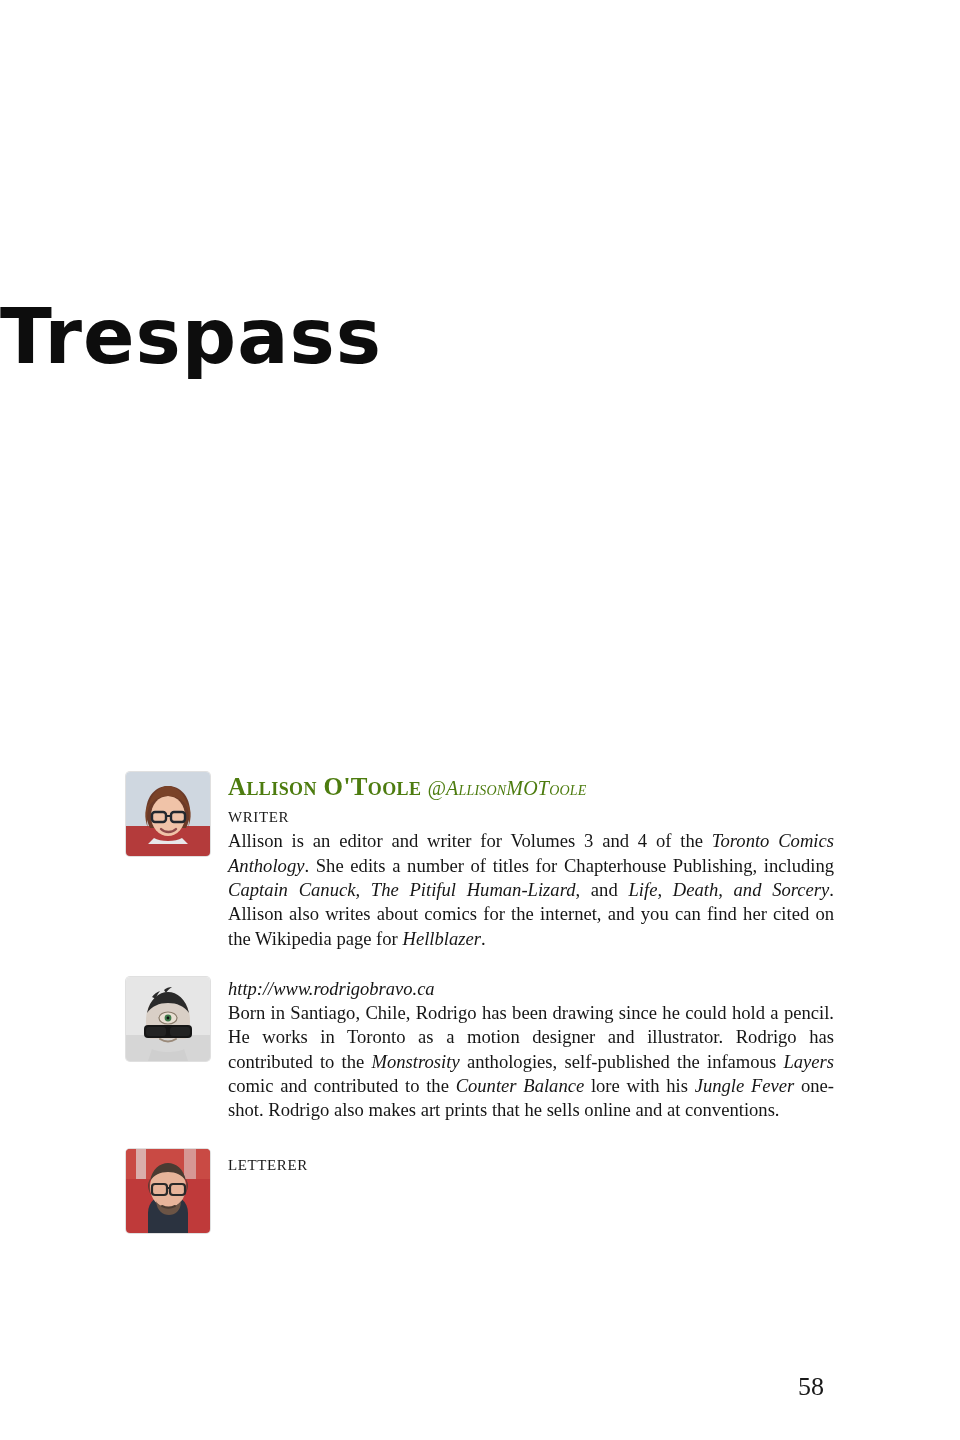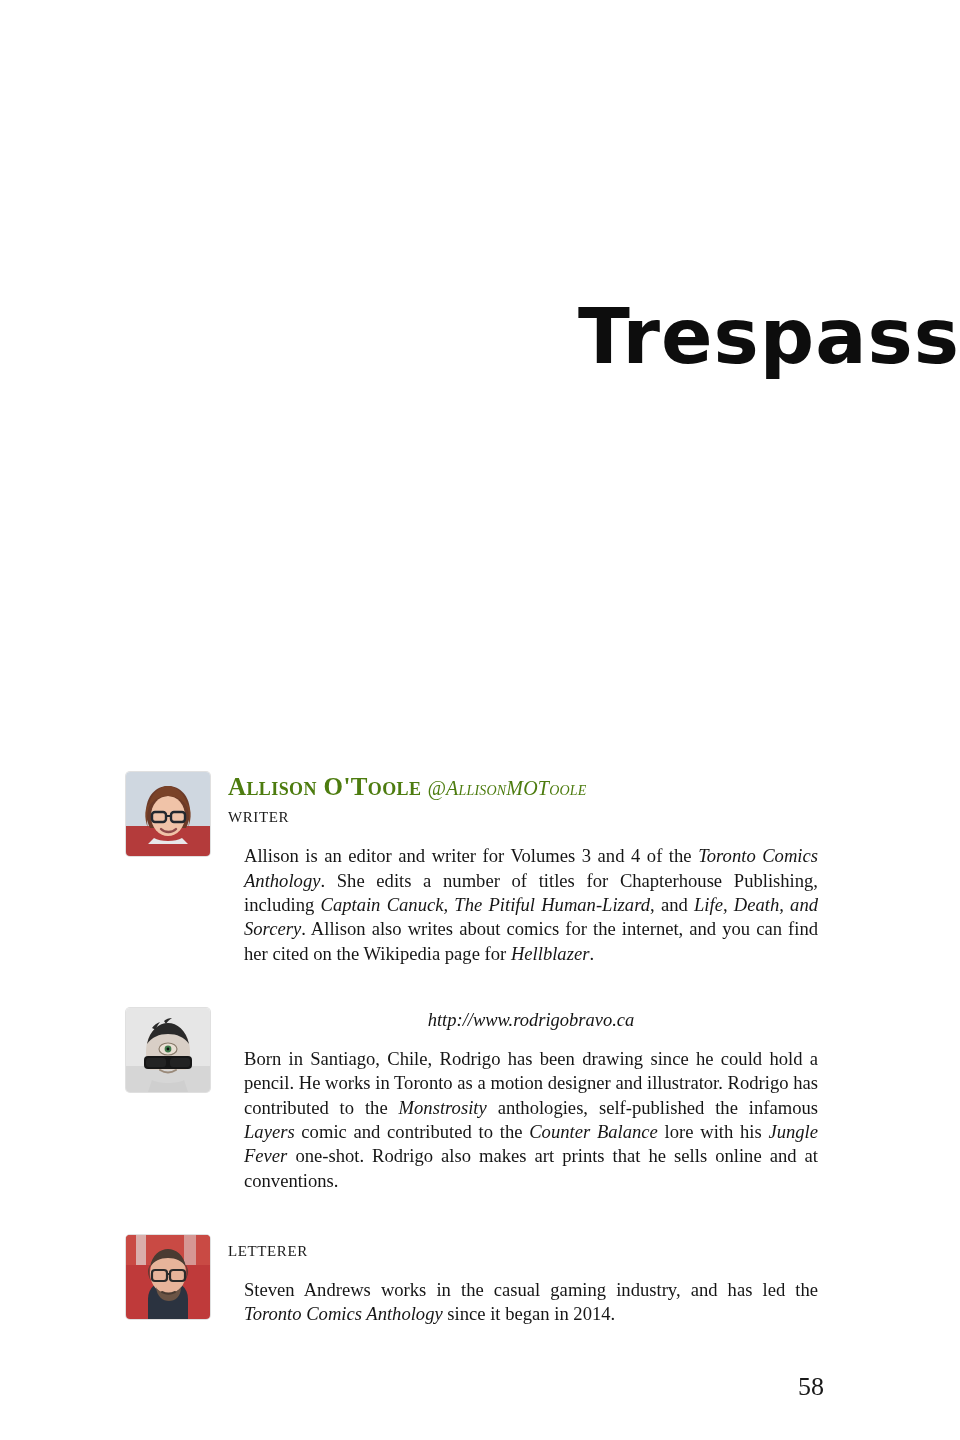--- a/index.html
+++ b/index.html
@@ -19,21 +19,21 @@
   .page {
     position: absolute;
     inset: 0;
   }
 
   .title {
     position: absolute;
     left: 0;
     right: 0;
     top: 292px;
-    text-align: right;
+    text-align: left;
     font-family: "DejaVu Sans", sans-serif;
     font-weight: 700;
     font-size: 76px;
     letter-spacing: 1px;
     color: #0d0d0d;
   }
 
   .contributors {
     position: absolute;
     left: 126px;
@@ -92,28 +92,27 @@
     letter-spacing: 0.6px;
     color: #1a1a1a;
     margin: 0 0 1px 0;
   }
 
   .bio-url {
     font-style: italic;
     font-size: 18.5px;
     color: #141414;
     margin: 0 0 1px 0;
-    text-align: center;
   }
 
   .bio-text {
     font-size: 18.6px;
     line-height: 1.31;
     text-align: justify;
-    margin: 16px;
+    margin: 0;
     color: #161616;
     hyphens: auto;
   }
   .bio-text i { font-style: italic; }
 
   .page-number {
     position: absolute;
     right: 136px;
     top: 1372px;
     font-family: "Liberation Serif", serif;
@@ -193,21 +192,20 @@
           <path d="M24 30c-1 6-1 12 1 16-3-5-4-11-1-16zM60 30c1 6 1 12-1 16 3-5 4-11 1-16z" fill="#4a3b32"></path>
           <rect x="26" y="35" width="15" height="11" rx="3" fill="none" stroke="#2a2a2a" stroke-width="2.2"></rect>
           <rect x="44" y="35" width="15" height="11" rx="3" fill="none" stroke="#2a2a2a" stroke-width="2.2"></rect>
           <line x1="41" y1="39" x2="44" y2="39" stroke="#2a2a2a" stroke-width="2"></line>
           <path d="M30 52c4 8 20 8 25 0 0 10-6 14-12 14s-12-4-13-14z" fill="#6b5445"></path>
           <path d="M36 57c4 2 9 2 13 0" fill="none" stroke="#4a3b32" stroke-width="2" stroke-linecap="round"></path>
         </svg>
       </div>
       <div class="bio-body">
         <div class="bio-role">letterer</div>
-        <p class="bio-text">Steven Andrews works in the casual gaming industry, and has led the <i>Toronto Comics Anthology</i> since it began in 2014.</p>
       </div>
     </div>
 
   </div>
 
   <div class="page-number">58</div>
 
 </div>
 
 </body></html>

